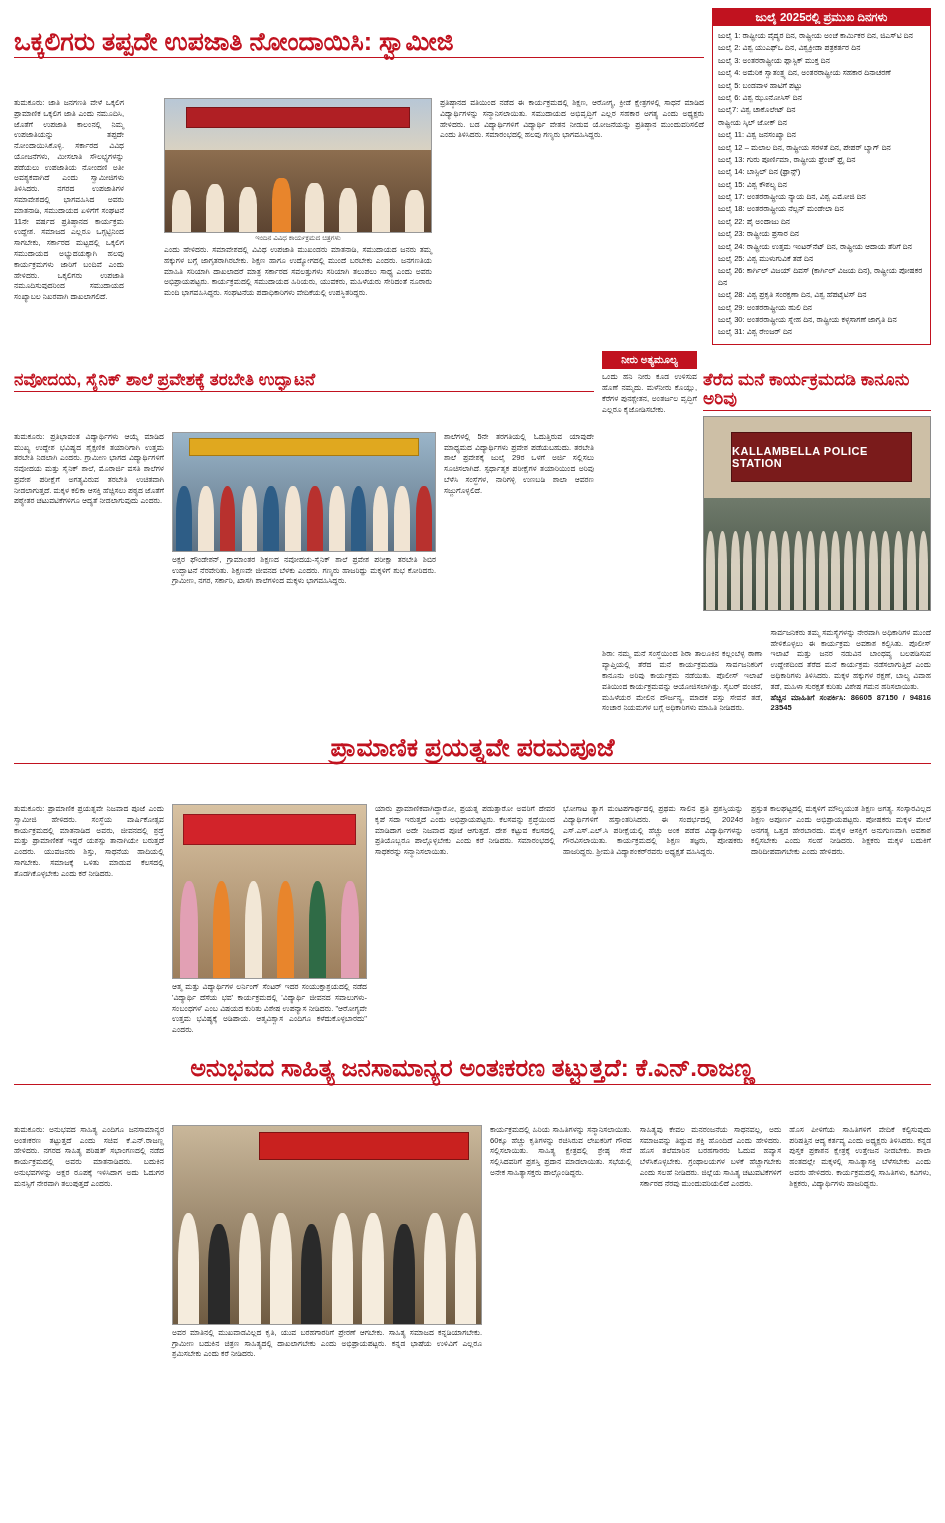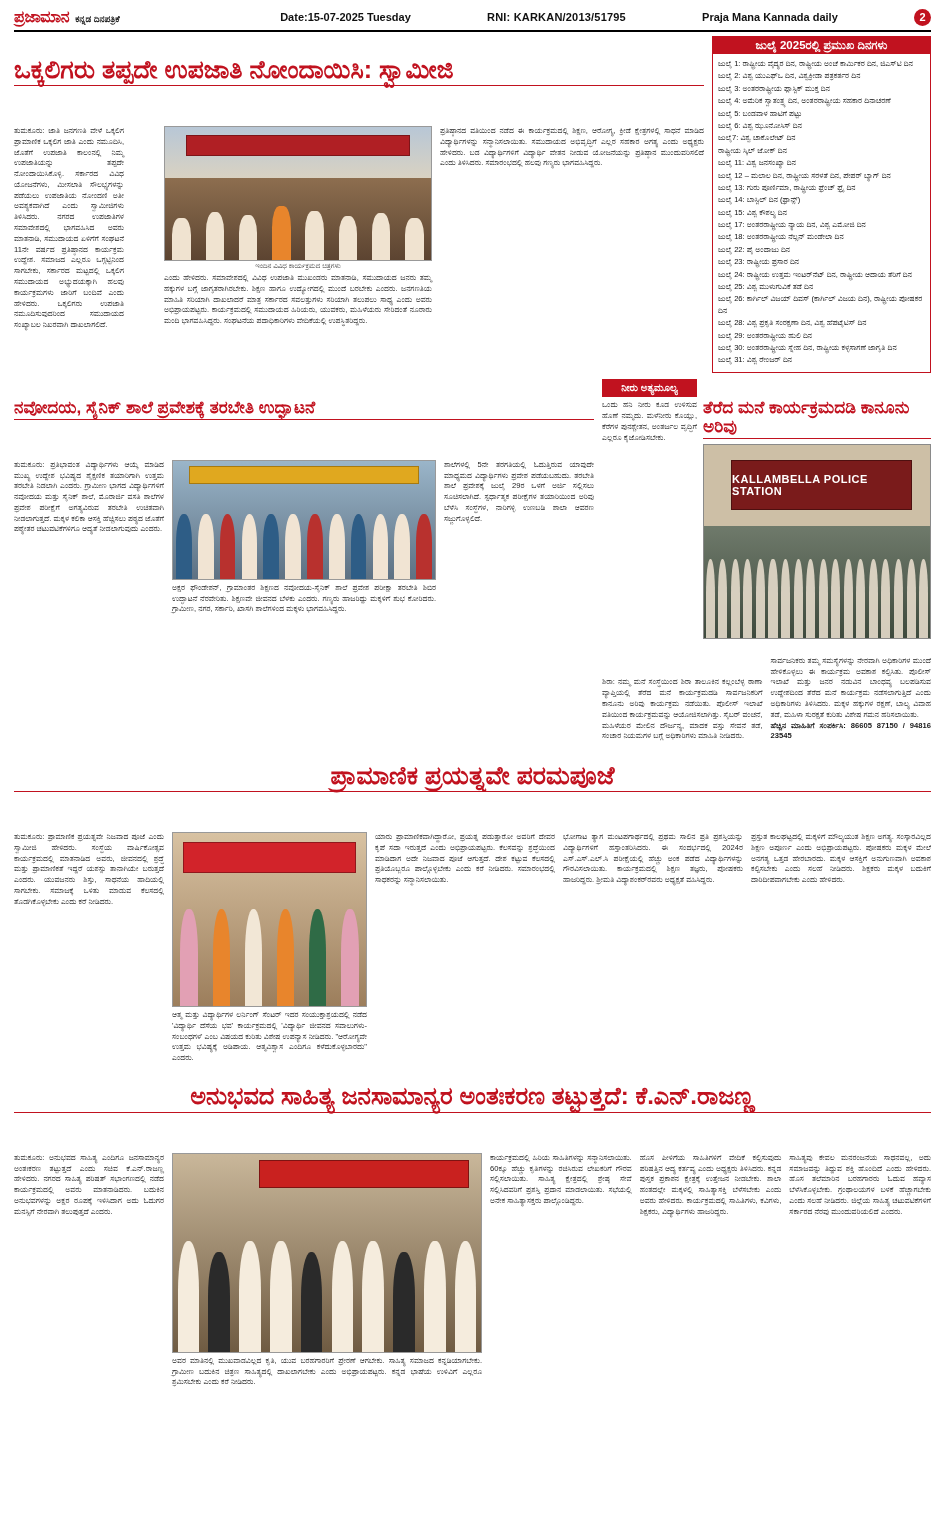--- a/index.html
+++ b/index.html
@@ -281,30 +281,20 @@
   .school-photo .kids i.red { background: #b8312e; }
 
   .sec { margin-top: 6px; }
   .flow { display: flex; gap: 8px; }
 </style>
 </head>
 <body>
 
 <div class="page">
 
-  <div class="masthead">
-    <div class="mh-left">
-      <span class="logo-kan">ಪ್ರಜಾಮಾನ</span>
-      <span class="logo-sub">ಕನ್ನಡ ದಿನಪತ್ರಿಕೆ</span>
-    </div>
-    <div class="mh-date">Date:15-07-2025 Tuesday</div>
-    <div class="mh-rni">RNI: KARKAN/2013/51795</div>
-    <div class="mh-eng">Praja Mana Kannada daily</div>
-    <div class="page-num">2</div>
-  </div>
 
   <div class="flow">
 
     <div style="flex:0 0 690px;">
       <div class="headline h1">ಒಕ್ಕಲಿಗರು ತಪ್ಪದೇ ಉಪಜಾತಿ ನೋಂದಾಯಿಸಿ: ಸ್ವಾಮೀಜಿ</div>
       <div class="cols">
         <div class="col" style="flex:0 0 110px;">
           <div class="body-text">ತುಮಕೂರು: ಜಾತಿ ಜನಗಣತಿ ವೇಳೆ ಒಕ್ಕಲಿಗ ಪ್ರಾಮಾಣಿಕ ಒಕ್ಕಲಿಗ ಜಾತಿ ಎಂದು ನಮೂದಿಸಿ, ಜೊತೆಗೆ ಉಪಜಾತಿ ಕಾಲಂನಲ್ಲಿ ನಿಮ್ಮ ಉಪಜಾತಿಯನ್ನು ತಪ್ಪದೇ ನೋಂದಾಯಿಸಿಕೊಳ್ಳಿ. ಸರ್ಕಾರದ ವಿವಿಧ ಯೋಜನೆಗಳು, ಮೀಸಲಾತಿ ಸೌಲಭ್ಯಗಳನ್ನು ಪಡೆಯಲು ಉಪಜಾತಿಯ ನೋಂದಣಿ ಅತೀ ಅವಶ್ಯಕವಾಗಿದೆ ಎಂದು ಸ್ವಾಮೀಜಿಗಳು ತಿಳಿಸಿದರು. ನಗರದ ಉಪಜಾತಿಗಳ ಸಮಾವೇಶದಲ್ಲಿ ಭಾಗವಹಿಸಿದ ಅವರು ಮಾತನಾಡಿ, ಸಮುದಾಯದ ಏಳಿಗೆಗೆ ಸಂಘಟನೆ 11ನೇ ವರ್ಷದ ಪ್ರತಿಷ್ಠಾನದ ಕಾರ್ಯಕ್ರಮ ಉದ್ದೇಶ. ಸಮಾಜದ ಎಲ್ಲರೂ ಒಗ್ಗಟ್ಟಿನಿಂದ ಸಾಗಬೇಕು, ಸರ್ಕಾರದ ಮಟ್ಟದಲ್ಲಿ ಒಕ್ಕಲಿಗ ಸಮುದಾಯದ ಅಭ್ಯುದಯಕ್ಕಾಗಿ ಹಲವು ಕಾರ್ಯಕ್ರಮಗಳು ಜಾರಿಗೆ ಬಂದಿವೆ ಎಂದು ಹೇಳಿದರು. ಒಕ್ಕಲಿಗರು ಉಪಜಾತಿ ನಮೂದಿಸುವುದರಿಂದ ಸಮುದಾಯದ ಸಂಖ್ಯಾಬಲ ನಿಖರವಾಗಿ ದಾಖಲಾಗಲಿದೆ.</div>
         </div>
         <div class="col" style="flex:0 0 300px;padding-left:32px;">
@@ -501,21 +491,21 @@
               <i></i>
               <i></i>
           </div>
         </div>
         <div class="body-text" style="margin-top:3px;">ಅವರ ಮಾತಿನಲ್ಲಿ ಮುಖವಾಡವಿಲ್ಲದ ಕೃತಿ, ಯುವ ಬರಹಗಾರರಿಗೆ ಪ್ರೇರಣೆ ಆಗಬೇಕು. ಸಾಹಿತ್ಯ ಸಮಾಜದ ಕನ್ನಡಿಯಾಗಬೇಕು. ಗ್ರಾಮೀಣ ಬದುಕಿನ ಚಿತ್ರಣ ಸಾಹಿತ್ಯದಲ್ಲಿ ದಾಖಲಾಗಬೇಕು ಎಂದು ಅಭಿಪ್ರಾಯಪಟ್ಟರು. ಕನ್ನಡ ಭಾಷೆಯ ಉಳಿವಿಗೆ ಎಲ್ಲರೂ ಶ್ರಮಿಸಬೇಕು ಎಂದು ಕರೆ ನೀಡಿದರು.</div>
       </div>
       <div class="col">
           <div class="body-text">ಕಾರ್ಯಕ್ರಮದಲ್ಲಿ ಹಿರಿಯ ಸಾಹಿತಿಗಳನ್ನು ಸನ್ಮಾನಿಸಲಾಯಿತು. 60ಕ್ಕೂ ಹೆಚ್ಚು ಕೃತಿಗಳನ್ನು ರಚಿಸಿರುವ ಲೇಖಕರಿಗೆ ಗೌರವ ಸಲ್ಲಿಸಲಾಯಿತು. ಸಾಹಿತ್ಯ ಕ್ಷೇತ್ರದಲ್ಲಿ ಶ್ರೇಷ್ಠ ಸೇವೆ ಸಲ್ಲಿಸಿದವರಿಗೆ ಪ್ರಶಸ್ತಿ ಪ್ರದಾನ ಮಾಡಲಾಯಿತು. ಸಭೆಯಲ್ಲಿ ಅನೇಕ ಸಾಹಿತ್ಯಾಸಕ್ತರು ಪಾಲ್ಗೊಂಡಿದ್ದರು.</div>
         </div>
       <div class="col">
+          <div class="body-text">ಸಾಹಿತ್ಯವು ಕೇವಲ ಮನರಂಜನೆಯ ಸಾಧನವಲ್ಲ, ಅದು ಸಮಾಜವನ್ನು ತಿದ್ದುವ ಶಕ್ತಿ ಹೊಂದಿದೆ ಎಂದು ಹೇಳಿದರು. ಹೊಸ ತಲೆಮಾರಿನ ಬರಹಗಾರರು ಓದುವ ಹವ್ಯಾಸ ಬೆಳೆಸಿಕೊಳ್ಳಬೇಕು. ಗ್ರಂಥಾಲಯಗಳ ಬಳಕೆ ಹೆಚ್ಚಾಗಬೇಕು ಎಂದು ಸಲಹೆ ನೀಡಿದರು. ಜಿಲ್ಲೆಯ ಸಾಹಿತ್ಯ ಚಟುವಟಿಕೆಗಳಿಗೆ ಸರ್ಕಾರದ ನೆರವು ಮುಂದುವರಿಯಲಿದೆ ಎಂದರು.</div>
+        </div>
+      <div class="col">
           <div class="body-text">ಹೊಸ ಪೀಳಿಗೆಯ ಸಾಹಿತಿಗಳಿಗೆ ವೇದಿಕೆ ಕಲ್ಪಿಸುವುದು ಪರಿಷತ್ತಿನ ಆದ್ಯ ಕರ್ತವ್ಯ ಎಂದು ಅಧ್ಯಕ್ಷರು ತಿಳಿಸಿದರು. ಕನ್ನಡ ಪುಸ್ತಕ ಪ್ರಕಾಶನ ಕ್ಷೇತ್ರಕ್ಕೆ ಉತ್ತೇಜನ ನೀಡಬೇಕು. ಶಾಲಾ ಹಂತದಲ್ಲೇ ಮಕ್ಕಳಲ್ಲಿ ಸಾಹಿತ್ಯಾಸಕ್ತಿ ಬೆಳೆಸಬೇಕು ಎಂದು ಅವರು ಹೇಳಿದರು. ಕಾರ್ಯಕ್ರಮದಲ್ಲಿ ಸಾಹಿತಿಗಳು, ಕವಿಗಳು, ಶಿಕ್ಷಕರು, ವಿದ್ಯಾರ್ಥಿಗಳು ಹಾಜರಿದ್ದರು.</div>
-        </div>
-      <div class="col">
-          <div class="body-text">ಸಾಹಿತ್ಯವು ಕೇವಲ ಮನರಂಜನೆಯ ಸಾಧನವಲ್ಲ, ಅದು ಸಮಾಜವನ್ನು ತಿದ್ದುವ ಶಕ್ತಿ ಹೊಂದಿದೆ ಎಂದು ಹೇಳಿದರು. ಹೊಸ ತಲೆಮಾರಿನ ಬರಹಗಾರರು ಓದುವ ಹವ್ಯಾಸ ಬೆಳೆಸಿಕೊಳ್ಳಬೇಕು. ಗ್ರಂಥಾಲಯಗಳ ಬಳಕೆ ಹೆಚ್ಚಾಗಬೇಕು ಎಂದು ಸಲಹೆ ನೀಡಿದರು. ಜಿಲ್ಲೆಯ ಸಾಹಿತ್ಯ ಚಟುವಟಿಕೆಗಳಿಗೆ ಸರ್ಕಾರದ ನೆರವು ಮುಂದುವರಿಯಲಿದೆ ಎಂದರು.</div>
         </div>
     </div>
   </div>
 
 </div>
 
 </body></html>

